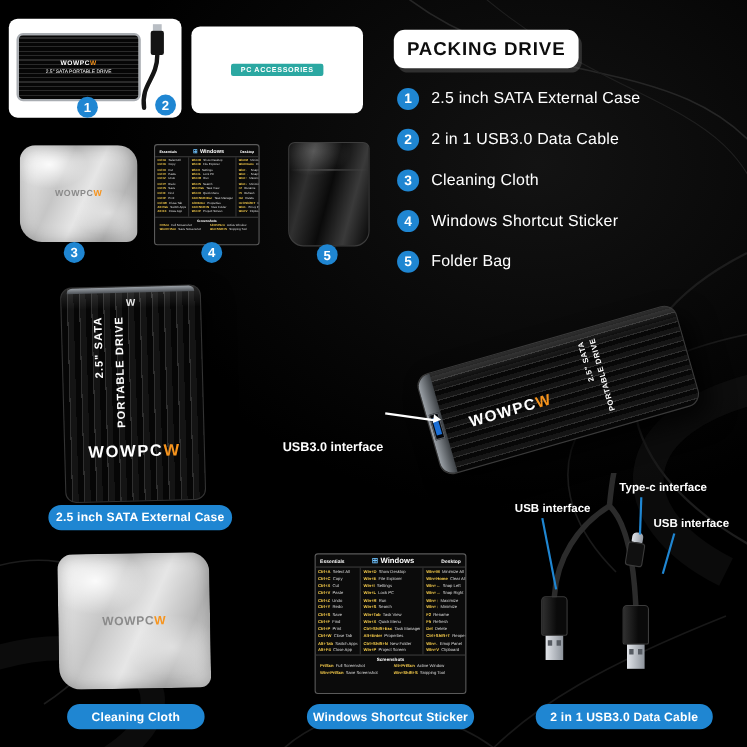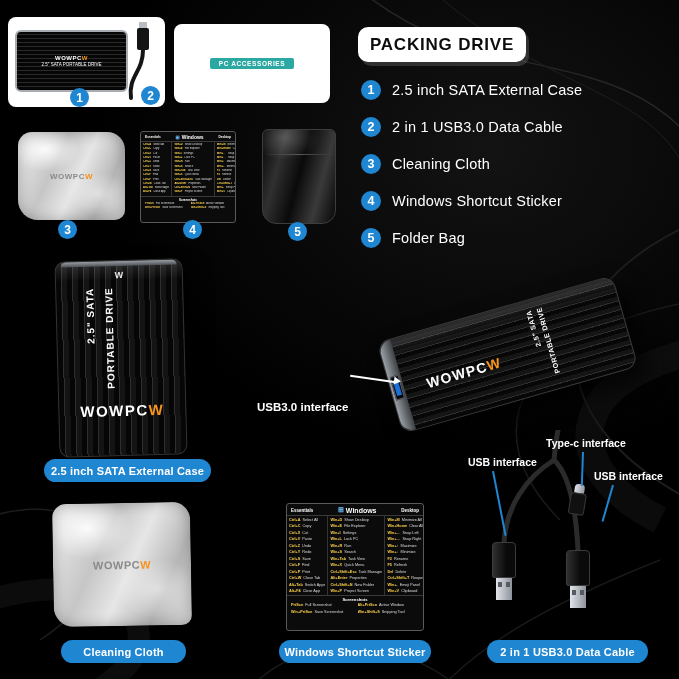--- a/index.html
+++ b/index.html
@@ -123,21 +123,21 @@
   .ad-port{position:absolute;left:2px;top:36px;width:9px;height:24px;background:#04060a;border:1px solid #5c6066;}
   .ad-port::after{content:"";position:absolute;left:1px;right:1px;top:3px;bottom:3px;background:#1b6fd6;}
   .ad-logo{position:absolute;left:36px;top:44px;color:#fff;font-weight:700;font-size:14px;letter-spacing:1.2px;}
   .ad-vt{position:absolute;writing-mode:vertical-rl;transform:rotate(180deg);color:#fff;font-weight:700;font-size:7px;letter-spacing:.5px;}
   .ad-vt1{left:150px;top:10px;}
   .ad-vt2{left:161px;top:10px;}
 
   
   .callout{position:absolute;color:#fff;font-weight:700;z-index:6;white-space:nowrap;}
   .co-usb3{left:257px;top:355px;font-size:11.5px;margin-top:46px;}
-  .co-typec{left:546px;top:437px;font-size:10.5px;}
+  .co-typec{left:563px;top:437px;font-size:10.5px;}
   .co-usbL{left:468px;top:456px;font-size:10.5px;}
   .co-usbR{left:594px;top:470px;font-size:10.5px;}
   .arrow-line{position:absolute;left:350px;top:378px;width:46px;height:2px;background:#fff;transform:rotate(8deg);z-index:6;}
   .arrow-head{position:absolute;left:394px;top:377px;width:0;height:0;border-left:7px solid #fff;
     border-top:4px solid transparent;border-bottom:4px solid transparent;transform:rotate(8deg);z-index:6;}
   .bluetick{position:absolute;width:2px;background:#1f86d2;z-index:5;transform-origin:top;}
   .l-typec{left:582px;top:452px;height:34px;transform:rotate(2deg);}
   .l-usbL{left:492px;top:471px;height:66px;transform:rotate(-11deg);}
   .l-usbR{left:612px;top:485px;height:38px;transform:rotate(16deg);}
 

